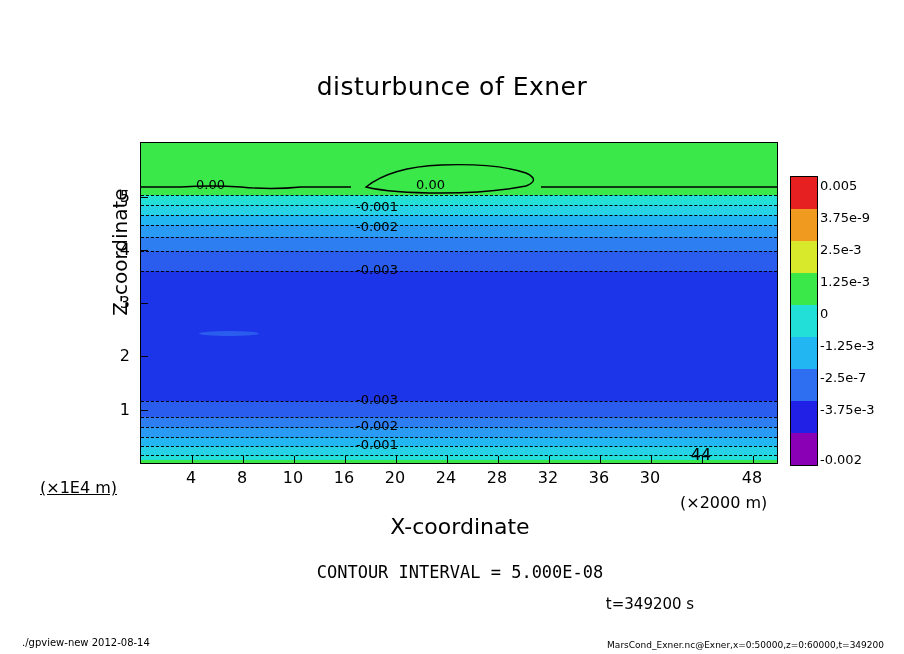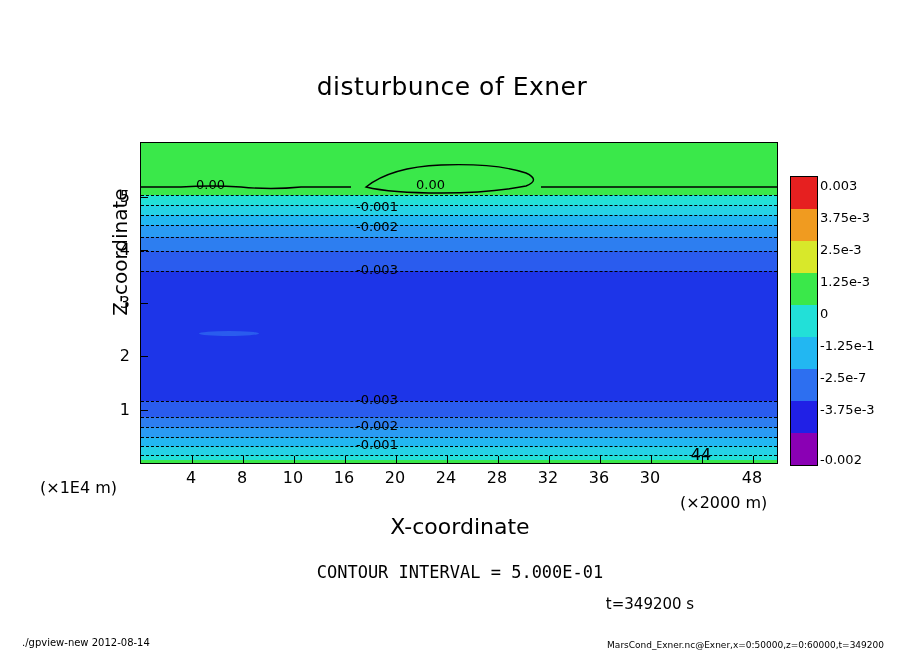--- a/index.html
+++ b/index.html
@@ -31,21 +31,21 @@
   .xtick{position:absolute;bottom:0;width:0;height:7px;border-left:1.5px solid #000;}
   .ytick{position:absolute;left:0;height:0;width:7px;border-top:1.5px solid #000;}
   .xticklabel{position:absolute;font-size:16px;color:#000;text-align:center;width:40px;}
   .yticklabel{position:absolute;font-size:16px;color:#000;text-align:right;width:30px;}
   #ylabel{
     left:-10px;top:240px;width:260px;text-align:center;
     transform:rotate(-90deg);transform-origin:center center;
     font-size:20px;color:#000;
   }
   #xlabel{left:240px;top:514px;width:440px;text-align:center;font-size:22px;color:#000;}
-  #xunits{left:40px;top:478px;font-size:16px;color:#000;}
+  #xunits{left:40px;top:478px;font-size:16px;color:#000;text-decoration:underline;}
   #zunits{left:680px;top:493px;font-size:16px;color:#000;}
   #cinterval{left:160px;top:562px;width:600px;text-align:center;font-size:17px;
              font-family:"DejaVu Sans Mono", monospace;color:#000;letter-spacing:0px;}
   #tstamp{left:500px;top:595px;width:300px;text-align:center;font-size:15px;color:#000;}
   #footleft{left:22px;top:637px;font-size:10px;color:#000;font-family:"DejaVu Sans", sans-serif;}
   #footright{right:20px;top:640px;font-size:9px;color:#000;text-align:right;}
   
   #cbar{left:790px;top:176px;width:26px;height:288px;border:1px solid #000;}
   .cbseg{width:100%;}
   .cblabel{position:absolute;left:36px;font-size:13px;color:#000;white-space:nowrap;}
@@ -142,38 +142,38 @@
 <div class="abs yticklabel" style="left:100px;top:346px;">2</div>
 <div class="abs yticklabel" style="left:100px;top:293px;">3</div>
 <div class="abs yticklabel" style="left:100px;top:240px;">4</div>
 <div class="abs yticklabel" style="left:100px;top:187px;">5</div>
 
 <div class="abs" id="ylabel">Z-coordinate</div>
 <div class="abs" id="xlabel">X-coordinate</div>
 <div class="abs" id="xunits">(×1E4 m)</div>
 <div class="abs" id="zunits">(×2000 m)</div>
 
-<div class="abs" id="cinterval">CONTOUR INTERVAL = 5.000E-01</div>
+<div class="abs" id="cinterval">CONTOUR INTERVAL = 5.000E-08</div>
 <div class="abs" id="tstamp">t=349200 s</div>
 <div class="abs" id="footleft">./gpview-new  2012-08-14</div>
 <div class="abs" id="footright">MarsCond_Exner.nc@Exner,x=0:50000,z=0:60000,t=349200</div>
 
 <div class="abs" id="cbar">
   <div class="cbseg" style="height:32px;background:#e62020;"></div>
   <div class="cbseg" style="height:32px;background:#f09b20;"></div>
   <div class="cbseg" style="height:32px;background:#d8e82a;"></div>
   <div class="cbseg" style="height:32px;background:#3ae84a;"></div>
   <div class="cbseg" style="height:32px;background:#22e0d8;"></div>
   <div class="cbseg" style="height:32px;background:#22b7f2;"></div>
   <div class="cbseg" style="height:32px;background:#2d6ff0;"></div>
   <div class="cbseg" style="height:32px;background:#2020e6;"></div>
   <div class="cbseg" style="height:32px;background:#8a00b4;"></div>
 </div>
 
-<div class="abs cblabel" style="left:820px;top:178px;">0.003</div>
-<div class="abs cblabel" style="left:820px;top:210px;">3.75e-3</div>
+<div class="abs cblabel" style="left:820px;top:178px;">0.005</div>
+<div class="abs cblabel" style="left:820px;top:210px;">3.75e-9</div>
 <div class="abs cblabel" style="left:820px;top:242px;">2.5e-3</div>
 <div class="abs cblabel" style="left:820px;top:274px;">1.25e-3</div>
 <div class="abs cblabel" style="left:820px;top:306px;">0</div>
-<div class="abs cblabel" style="left:820px;top:338px;">-1.25e-1</div>
+<div class="abs cblabel" style="left:820px;top:338px;">-1.25e-3</div>
 <div class="abs cblabel" style="left:820px;top:370px;">-2.5e-7</div>
 <div class="abs cblabel" style="left:820px;top:402px;">-3.75e-3</div>
 <div class="abs cblabel" style="left:820px;top:452px;">-0.002</div>
 
 </body></html>

